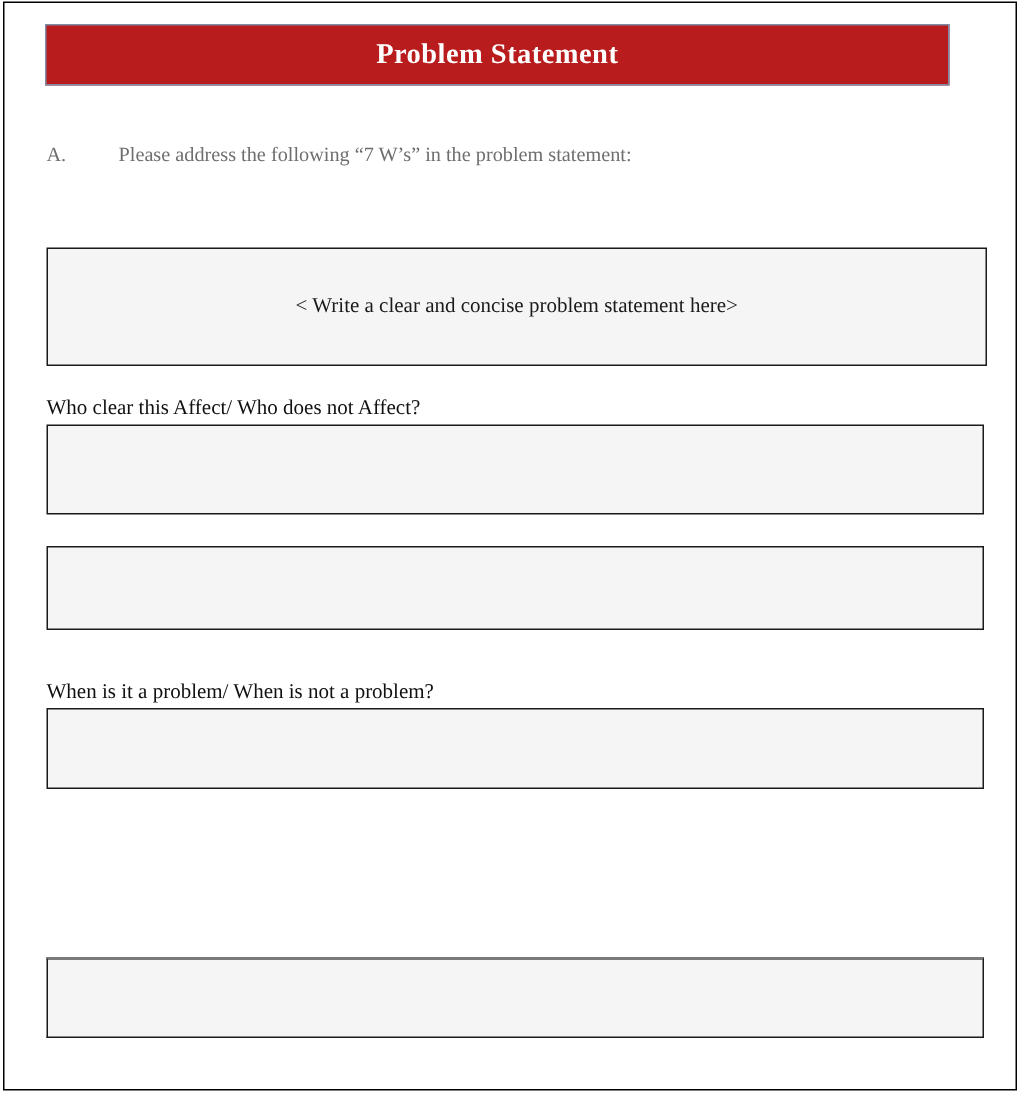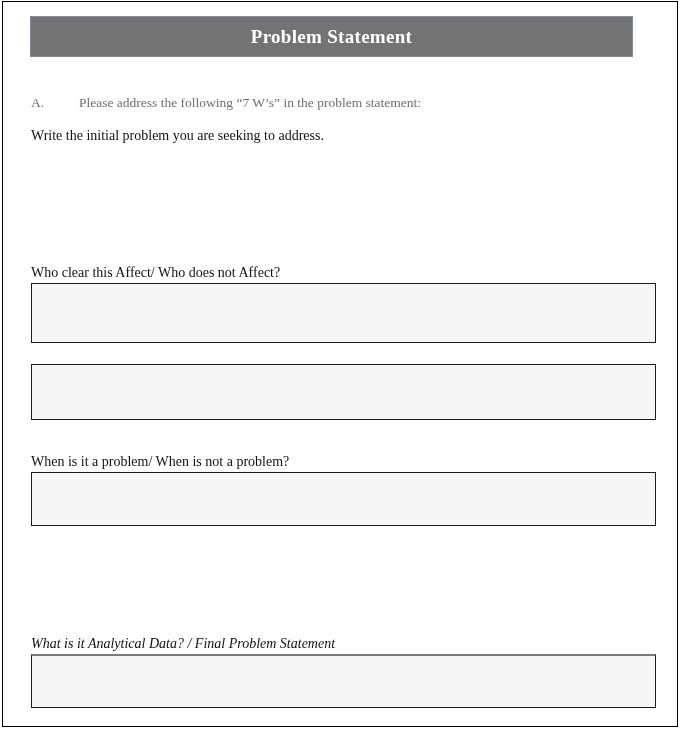--- a/index.html
+++ b/index.html
@@ -31,21 +31,21 @@
     bottom: 0;
   }
 
   
   .banner {
     position: absolute;
     left: 27px;
     top: 14px;
     width: 603px;
     height: 41px;
-    background: #737373;
+    background: #b91c1c;
     border: 1px solid #7d8ba4;
     box-sizing: border-box;
     display: flex;
     align-items: center;
     justify-content: center;
   }
   .banner-title {
     color: #ffffff;
     font-size: 19px;
     font-weight: bold;
@@ -141,22 +141,26 @@
 
     <div class="banner">
       <span class="banner-title">Problem Statement</span>
     </div>
 
 
     <div class="item-row">
       <span class="item-letter">A.</span><span>Please address the following “7 W’s” in the problem statement:</span>
     </div>
 
-    <div class="lead-line">Write the initial problem you are seeking to address.</div>
 
+    <div class="field" id="field-statement">
+      <div class="answer-box">
+        <span class="placeholder-text">&lt; Write a clear and concise problem statement here&gt;</span>
+      </div>
+    </div>
 
     <div class="field" id="field-who">
       <div class="field-label">Who clear this Affect/ Who does not Affect?</div>
       <div class="answer-box">
         <span class="placeholder-text"></span>
       </div>
     </div>
 
     <div class="field" id="field-what">
       <div class="answer-box">
@@ -166,20 +170,19 @@
 
     <div class="field" id="field-when">
       <div class="field-label">When is it a problem/ When is not a problem?</div>
       <div class="answer-box">
         <span class="placeholder-text"></span>
       </div>
     </div>
 
 
     <div class="field" id="field-analytical">
-      <div class="field-label italic">What is it Analytical Data? / Final Problem Statement</div>
       <div class="answer-box grey-top">
         <span class="placeholder-text"></span>
       </div>
     </div>
 
   </div>
 </div>
 
 </body></html>

